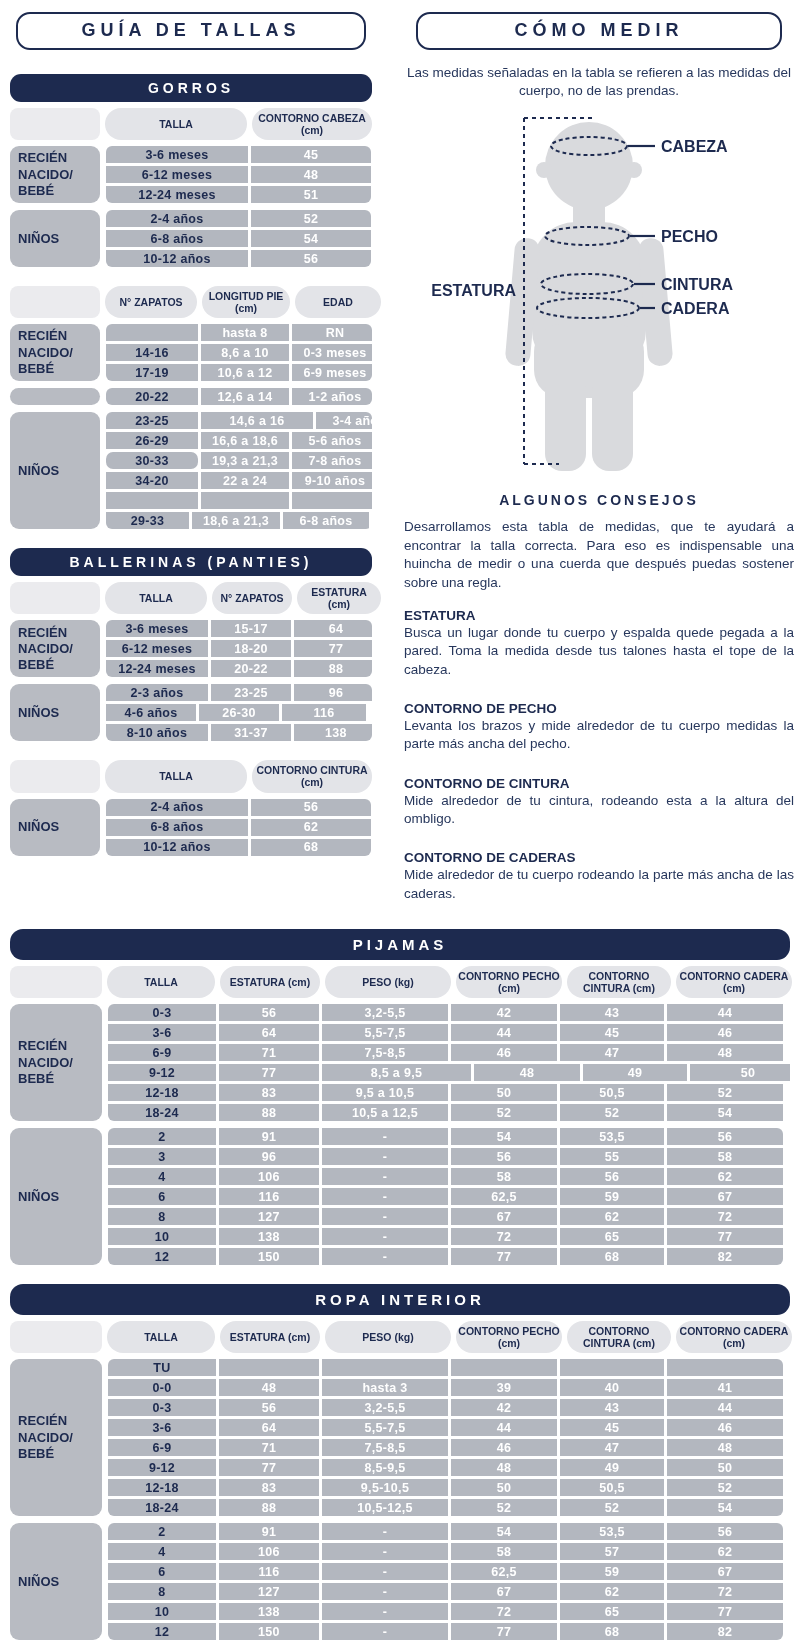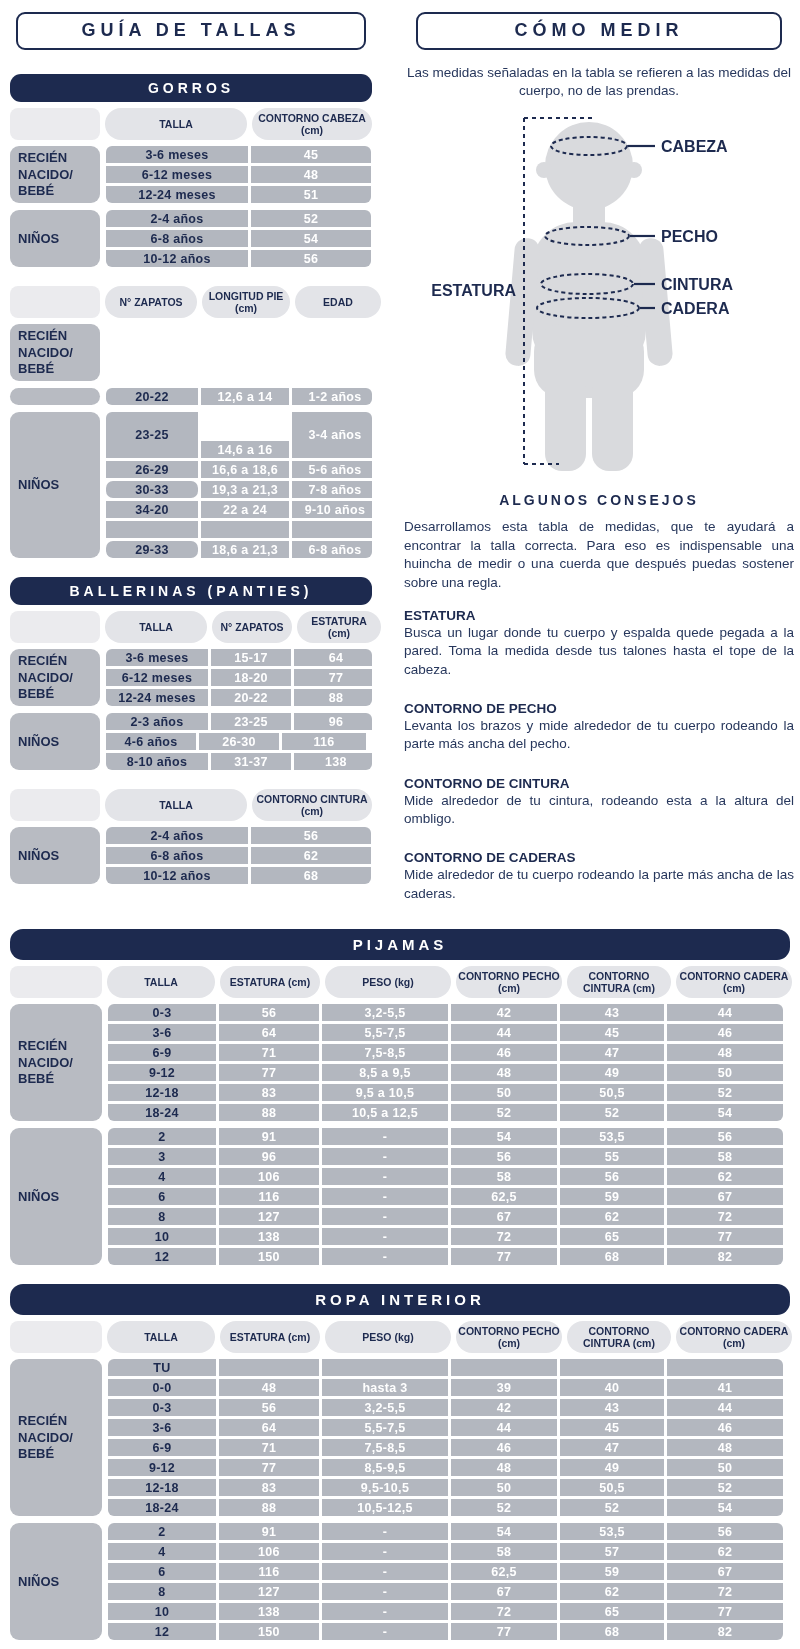--- a/index.html
+++ b/index.html
@@ -8,21 +8,21 @@
     width:800px; min-height:1649px;
     font-family:"Liberation Sans","DejaVu Sans",sans-serif;
     color:#1d2a4f;
   }
   .page { padding:10px 10px 40px 10px; }
   .top { display:flex; gap:28px; }
   .col-left { width:362px; flex:none; }
   .col-right { flex:1; padding:0 4px; }
 
   .title-box {
-    border:2px solid #1d2a4f; border-radius:9px;
+    border:2px solid #1d2a4f; border-radius:14px;
     text-align:center; font-weight:bold; font-size:18px; letter-spacing:5px;
     padding:6px 0 7px; color:#1d2a4f; background:#fff;
     margin:2px 6px 24px 6px;
   }
   .col-right .title-box { margin:2px 12px 14px 12px; }
 
   
   .size-table { margin-bottom:19px; }
   .t-bar {
     background:#1d2a4f; color:#ffffff; border-radius:11px;
@@ -121,37 +121,54 @@
 
       <section class="size-table">
           <div class="t-headrow">
             <div class="t-corner" style="width: 90px;"></div>
             <div class="t-colhead" style="width: 92px;">N° ZAPATOS</div>
             <div class="t-colhead" style="width: 88px;">LONGITUD PIE (cm)</div>
             <div class="t-colhead" style="width: 86px;">EDAD</div>
           </div>
           <div class="t-group">
             <div class="t-label" style="width: 90px;">RECIÉN NACIDO/ BEBÉ</div>
+            <div class="t-rows">
+              <div class="t-row">
+                <div class="t-cell first" style="width: 92px;"></div>
+                <div class="t-cell" style="width: 88px;">hasta 8</div>
+                <div class="t-cell" style="width: 86px;">RN</div>
+              </div>
+              <div class="t-row">
+                <div class="t-cell first" style="width: 92px;">14-16</div>
+                <div class="t-cell" style="width: 88px;">8,6 a 10</div>
+                <div class="t-cell" style="width: 86px;">0-3 meses</div>
+              </div>
+              <div class="t-row">
+                <div class="t-cell first" style="width: 92px;">17-19</div>
+                <div class="t-cell" style="width: 88px;">10,6 a 12</div>
+                <div class="t-cell" style="width: 86px;">6-9 meses</div>
+              </div>
+            </div>
           </div>
           <div class="t-group">
             <div class="t-label" style="width: 90px;"></div>
             <div class="t-rows">
               <div class="t-row">
                 <div class="t-cell first" style="width: 92px;">20-22</div>
                 <div class="t-cell" style="width: 88px;">12,6 a 14</div>
                 <div class="t-cell" style="width: 86px;">1-2 años</div>
               </div>
             </div>
           </div>
           <div class="t-group">
             <div class="t-label" style="width: 90px;">NIÑOS</div>
             <div class="t-rows">
               <div class="t-row">
                 <div class="t-cell first" style="width: 92px;">23-25</div>
-                <div class="t-cell" style="width: 88px; margin-top: 29px;">14,6 a 16</div>
+                <div class="t-cell" style="width: 112px;">14,6 a 16</div>
                 <div class="t-cell" style="width: 86px;">3-4 años</div>
               </div>
               <div class="t-row">
                 <div class="t-cell first" style="width: 92px;">26-29</div>
                 <div class="t-cell" style="width: 88px;">16,6 a 18,6</div>
                 <div class="t-cell" style="width: 86px;">5-6 años</div>
               </div>
               <div class="t-row">
                 <div class="t-cell first" style="width: 92px; border-radius: 7px;">30-33</div>
                 <div class="t-cell" style="width: 88px;">19,3 a 21,3</div>
@@ -161,21 +178,21 @@
                 <div class="t-cell first" style="width: 92px;">34-20</div>
                 <div class="t-cell" style="width: 88px;">22 a 24</div>
                 <div class="t-cell" style="width: 86px;">9-10 años</div>
               </div>
               <div class="t-row">
                 <div class="t-cell first" style="width: 92px;"></div>
                 <div class="t-cell" style="width: 88px;"></div>
                 <div class="t-cell" style="width: 86px;"></div>
               </div>
               <div class="t-row">
-                <div class="t-cell first" style="width: 92px; border-radius: 7px;">29-33</div>
+                <div class="t-cell first" style="width: 83px;">29-33</div>
                 <div class="t-cell" style="width: 88px;">18,6 a 21,3</div>
                 <div class="t-cell" style="width: 86px;">6-8 años</div>
               </div>
             </div>
           </div>
         </section>
 
       <section class="size-table">
           <div class="t-bar">BALLERINAS (PANTIES)</div>
           <div class="t-headrow">
@@ -305,21 +322,21 @@
 
       <h3 class="consejos-title">ALGUNOS CONSEJOS</h3>
       <p class="para consejos-text">Desarrollamos esta tabla de medidas, que te ayudará a encontrar la talla correcta. Para eso es indispensable una huincha de medir o una cuerda que después puedas sostener sobre una regla.</p>
 
       <div class="measure-section">
         <div class="measure-heading">ESTATURA</div>
         <p class="para">Busca un lugar donde tu cuerpo y espalda quede pegada a la pared. Toma la medida desde tus talones hasta el tope de la cabeza.</p>
       </div>
       <div class="measure-section">
         <div class="measure-heading">CONTORNO DE PECHO</div>
-        <p class="para">Levanta los brazos y mide alrededor de tu cuerpo rodeando la parte más ancha del pecho.</p>
+        <p class="para">Levanta los brazos y mide alrededor de tu cuerpo medidas la parte más ancha del pecho.</p>
       </div>
       <div class="measure-section">
         <div class="measure-heading">CONTORNO DE CINTURA</div>
         <p class="para">Mide alrededor de tu cintura, rodeando esta a la altura del ombligo.</p>
       </div>
       <div class="measure-section">
         <div class="measure-heading">CONTORNO DE CADERAS</div>
         <p class="para">Mide alrededor de tu cuerpo rodeando la parte más ancha de las caderas.</p>
       </div>
     </div>
@@ -360,21 +377,21 @@
               <div class="t-cell first" style="width: 108px;">6-9</div>
               <div class="t-cell" style="width: 100px;">71</div>
               <div class="t-cell" style="width: 126px;">7,5-8,5</div>
               <div class="t-cell" style="width: 106px;">46</div>
               <div class="t-cell" style="width: 104px;">47</div>
               <div class="t-cell" style="width: 116px;">48</div>
             </div>
             <div class="t-row">
               <div class="t-cell first" style="width: 108px;">9-12</div>
               <div class="t-cell" style="width: 100px;">77</div>
-              <div class="t-cell" style="width: 126px;">8,5 a 9,5</div>
+              <div class="t-cell" style="width: 149px;">8,5 a 9,5</div>
               <div class="t-cell" style="width: 106px;">48</div>
               <div class="t-cell" style="width: 104px;">49</div>
               <div class="t-cell" style="width: 116px;">50</div>
             </div>
             <div class="t-row">
               <div class="t-cell first" style="width: 108px;">12-18</div>
               <div class="t-cell" style="width: 100px;">83</div>
               <div class="t-cell" style="width: 126px;">9,5 a 10,5</div>
               <div class="t-cell" style="width: 106px;">50</div>
               <div class="t-cell" style="width: 104px;">50,5</div>

